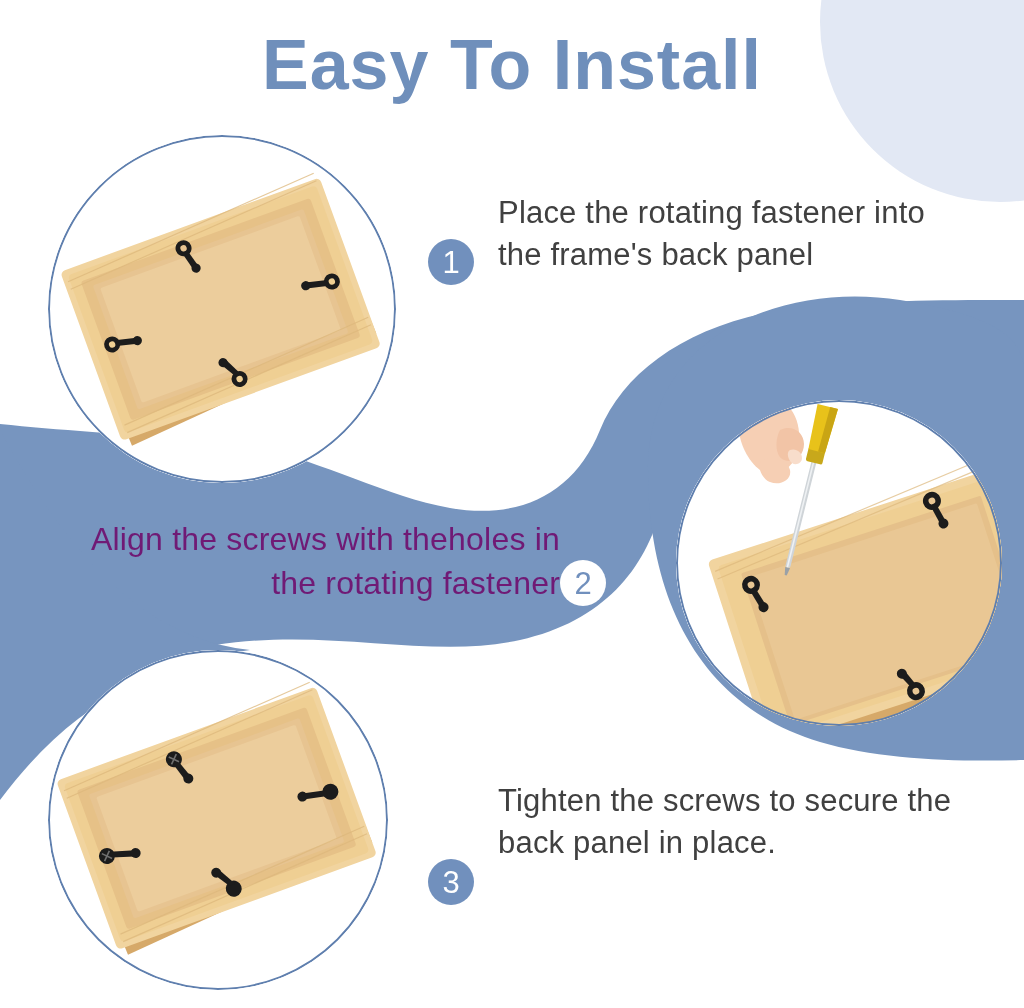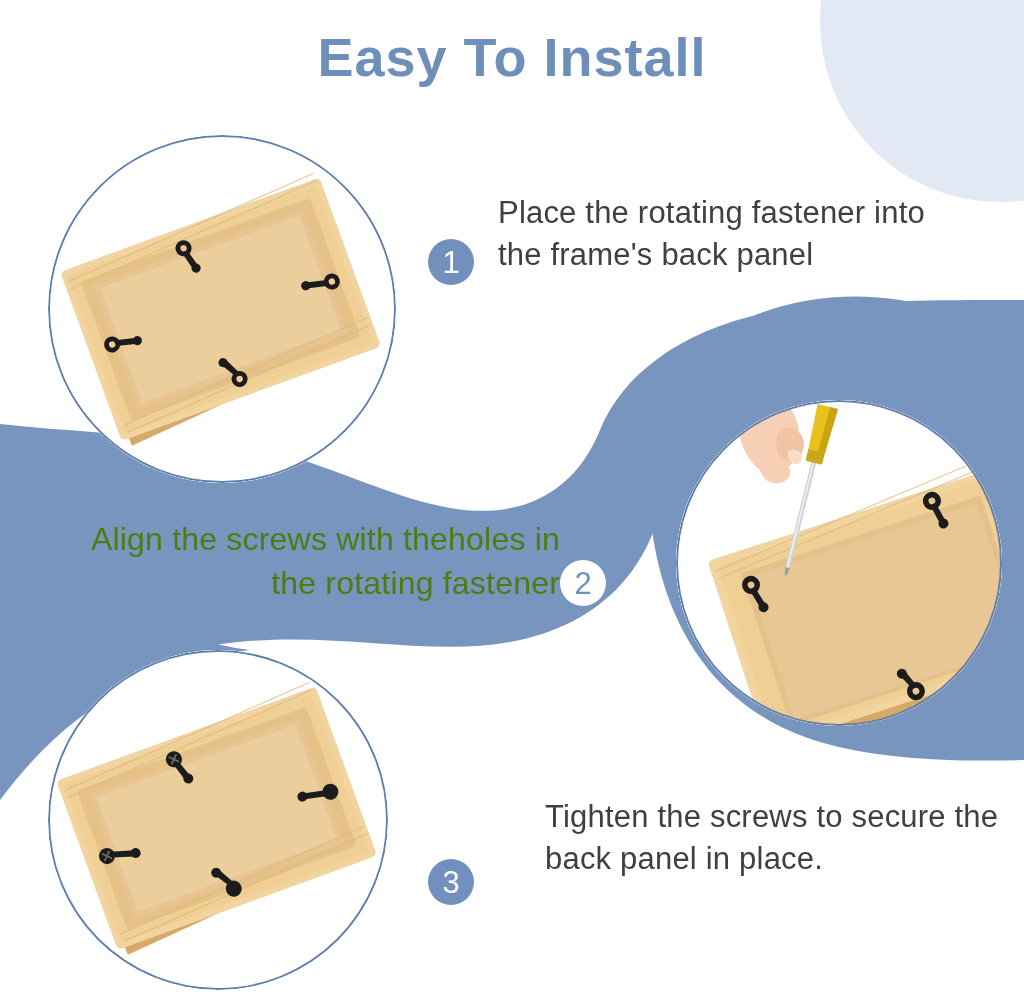--- a/index.html
+++ b/index.html
@@ -13,21 +13,21 @@
   #stage{position:absolute;inset:0;width:1024px;height:1008px;overflow:hidden;background:#fff;}
 
   
   .bg-layer{position:absolute;inset:0;width:1024px;height:1008px;}
 
   
   .title{
     position:absolute;
     left:0;top:30px;width:1024px;
     text-align:center;
-    font-size:54px;
+    font-size:70px;
     font-weight:700;
     letter-spacing:1px;
     line-height:1.0;
     color:#6f8fbb;
     z-index:6;
     white-space:nowrap;
   }
 
   
   .photo{
@@ -57,24 +57,24 @@
   .step-text{
     position:absolute;
     color:#404040;
     font-size:31px;
     line-height:1.36;
     font-weight:400;
     letter-spacing:0.2px;
     z-index:7;
   }
   #step-1-text{left:498px;top:192px;width:470px;}
-  #step-3-text{left:498px;top:796px;width:470px;margin-left:47px;}
+  #step-3-text{left:498px;top:780px;width:470px;}
   #step-2-text{
     left:60px;top:518px;width:500px;
-    color:#4d7c0f;text-align:right;font-size:32px;line-height:1.36;
+    color:#701a75;text-align:right;font-size:32px;line-height:1.36;
   }
 
   
   .badge{
     position:absolute;
     width:46px;height:46px;border-radius:50%;
     display:flex;align-items:center;justify-content:center;
     font-size:31px;line-height:1;font-weight:400;
     z-index:8;
     box-sizing:border-box;

